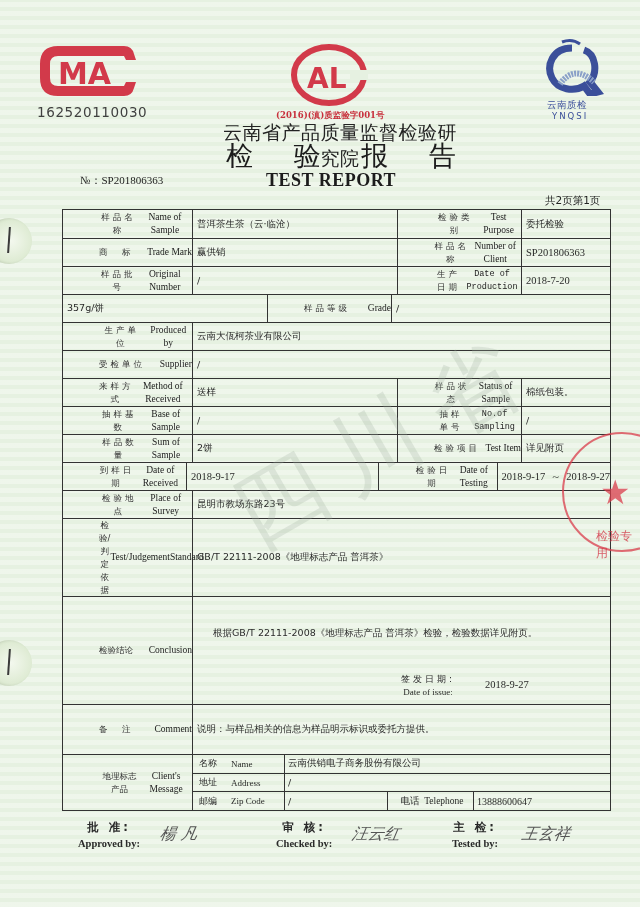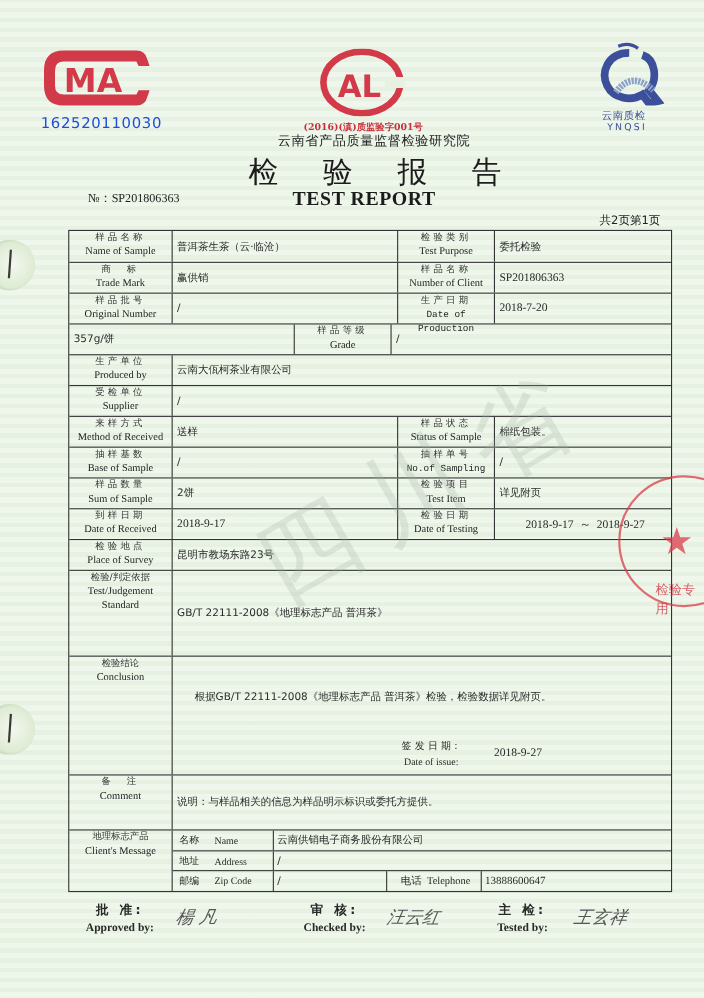--- a/index.html
+++ b/index.html
@@ -20,39 +20,39 @@
     position: absolute; left: -14px; width: 46px; height: 46px; border-radius: 50%;
     background: radial-gradient(circle at 55% 50%, #f3f8ee 0%, #dbe9cf 70%, #c9dcba 100%);
     box-shadow: inset 2px 0 3px rgba(0,0,0,0.12);
   }
   .punch::after {
     content: ""; position: absolute; left: 22px; top: 9px; width: 2px; height: 26px; background: #3a3a3a; transform: rotate(4deg);
   }
 
   
   .cma { position: absolute; left: 36px; top: 42px; width: 110px; height: 58px; }
-  .cma-code { position: absolute; left: 37px; top: 104px; font-family: "DejaVu Sans", sans-serif; font-size: 13.5px; color: #1d4ed8; letter-spacing: 0.6px; }
+  .cma-code { position: absolute; left: 37px; top: 104px; font-family: "DejaVu Sans", sans-serif; font-size: 13.5px; color: #404040; letter-spacing: 0.6px; }
   .cal { position: absolute; left: 290px; top: 44px; width: 78px; height: 62px; }
   .ynqsi { position: absolute; left: 540px; top: 38px; width: 64px; height: 58px; }
   .ynqsi-cn { position: absolute; left: 547px; top: 99px; font-family: "DejaVu Sans", sans-serif; font-size: 9.5px; color: #3b4f9a; letter-spacing: 0.5px; }
   .ynqsi-en { position: absolute; left: 552px; top: 111px; font-family: "DejaVu Sans", sans-serif; font-size: 8.5px; color: #3b4f9a; letter-spacing: 2px; }
 
   .license { position: absolute; left: 276px; top: 110px; font-size: 8.5px; color: #c8303c; font-weight: bold; }
-  .inst-name { position: absolute; left: 215px; top: 120px; width: 250px; text-align: center; font-family: "DejaVu Sans", sans-serif; font-size: 12px; color: #222; letter-spacing: 0.5px; }
+  .inst-name { position: absolute; left: 215px; top: 120px; width: 250px; text-align: center; font-family: "DejaVu Sans", sans-serif; font-size: 19px; color: #222; letter-spacing: 0.5px; }
   .report-cn { position: absolute; left: 226px; top: 138px; width: 230px; font-size: 27px; color: #1c1c1c; display: flex; justify-content: space-between; font-family: "DejaVu Sans", sans-serif; font-weight: 500; }
   .report-en { position: absolute; left: 266px; top: 170px; font-size: 18px; font-weight: bold; color: #1c1c1c; font-family: "Liberation Serif", serif; letter-spacing: 0.5px; }
   .report-no { position: absolute; left: 80px; top: 173px; font-size: 11px; color: #222; font-family: "Liberation Serif", serif; }
   .page-info { position: absolute; left: 545px; top: 194px; font-size: 10.5px; color: #222; font-family: "DejaVu Sans", sans-serif; }
 
   
   .tbl { position: absolute; left: 62px; top: 209px; width: 549px; border: 1.4px solid #333; }
   .row { display: flex; border-top: 1px solid #333; position: relative; }
   .row:first-child { border-top: none; }
   .cell { display: flex; align-items: center; font-size: 9.5px; padding-left: 4px; }
-  .lbl { width: 94px; flex-direction: column; justify-content: flex-start; align-items: center; text-align: center; border-right: 1px solid #333; padding-left: 0; line-height: 13px; }
+  .lbl { width: 94px; flex-direction: row; justify-content: space-between; align-items: center; text-align: center; border-right: 1px solid #333; padding-left: 0; line-height: 13px; margin-left: 36px; }
   .lbl .cn { font-family: "DejaVu Sans", sans-serif; font-size: 8.5px; letter-spacing: 3px; color: #333; }
   .lbl .en { font-family: "Liberation Serif", serif; font-size: 9.5px; color: #222; }
   .lbl .en.mono { font-family: "Liberation Mono", monospace; font-size: 8.5px; }
   .val { font-family: "DejaVu Sans", sans-serif; font-size: 9.5px; color: #2a2a2a; }
   .val.serif { font-family: "Liberation Serif", serif; font-size: 10.5px; }
   .w-left { width: 205px; border-right: 1px solid #333; }
   .w-lbl2 { width: 88px; border-right: 1px solid #333; }
   .w-right { flex: 1; }
   .full { flex: 1; }
   .h28 { height: 28px; }

